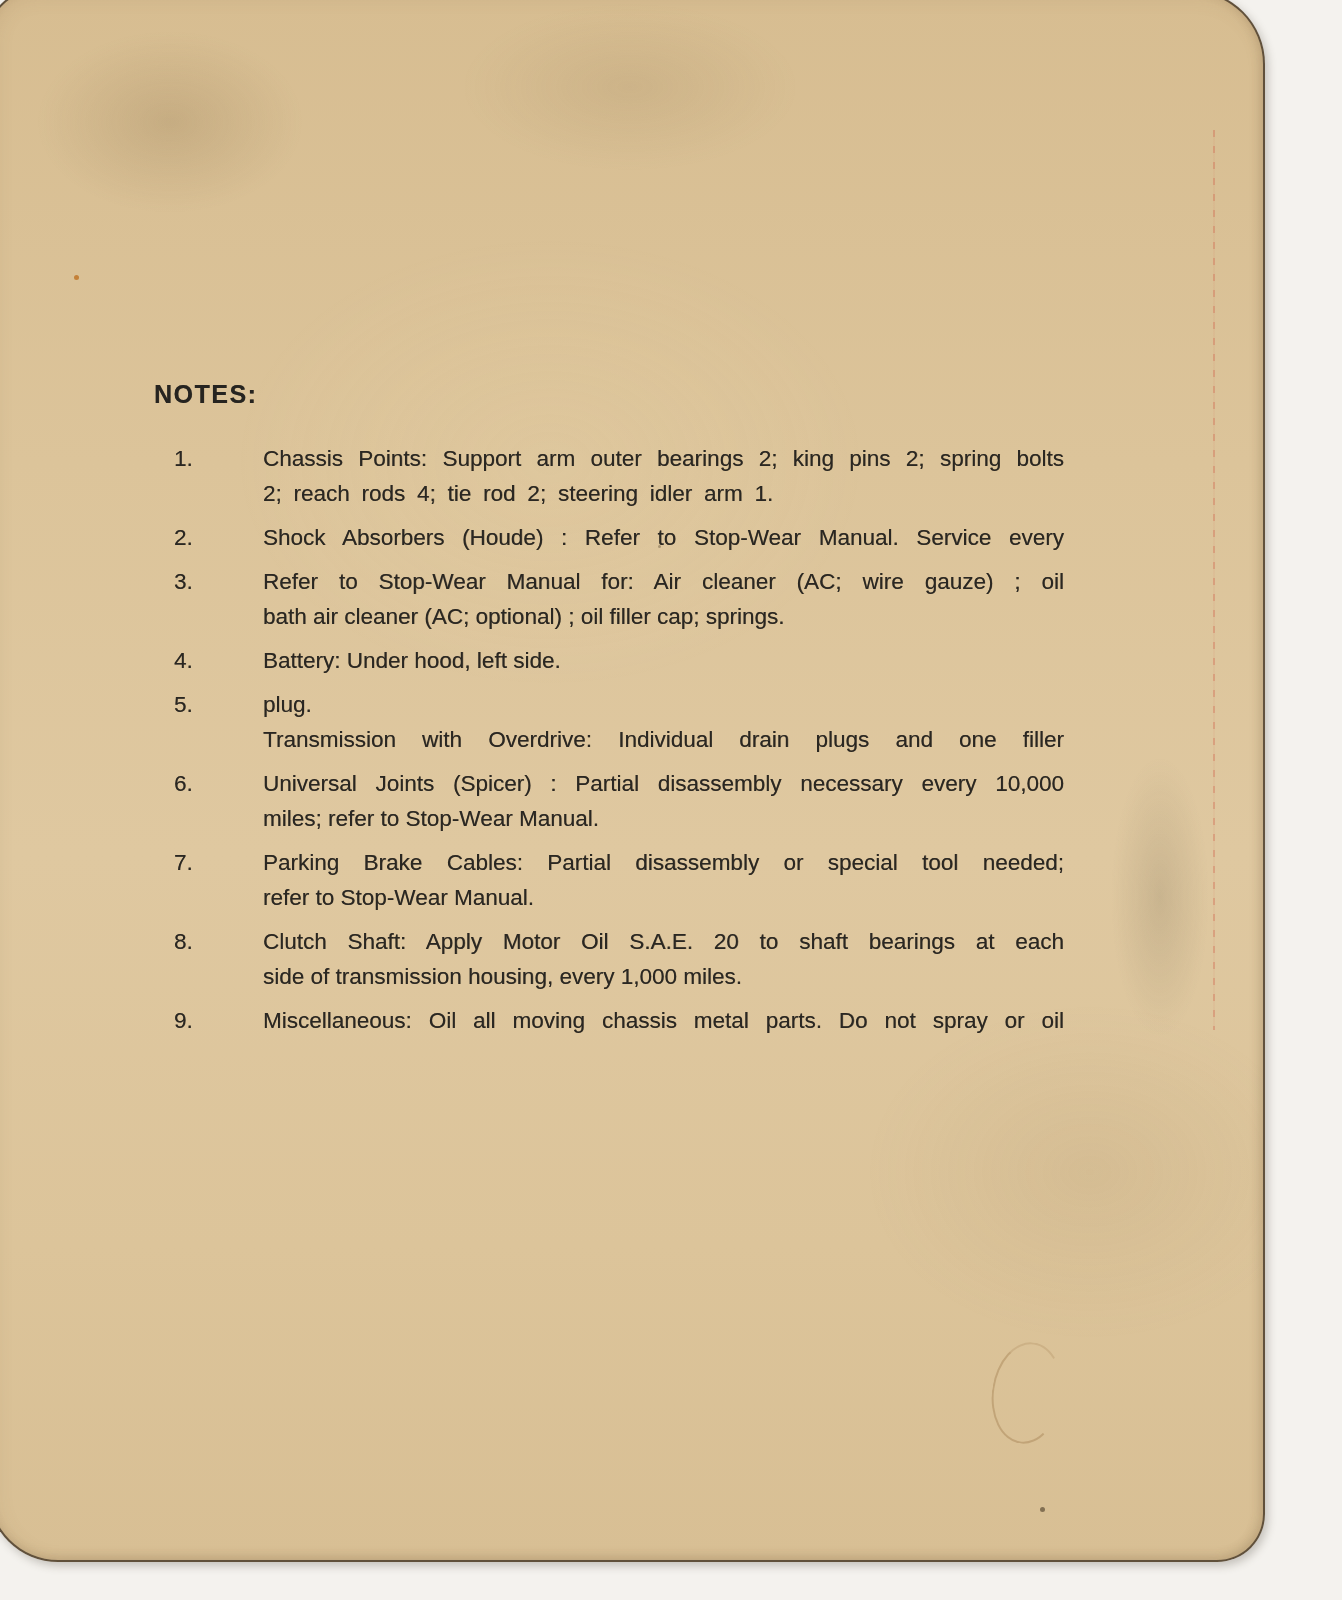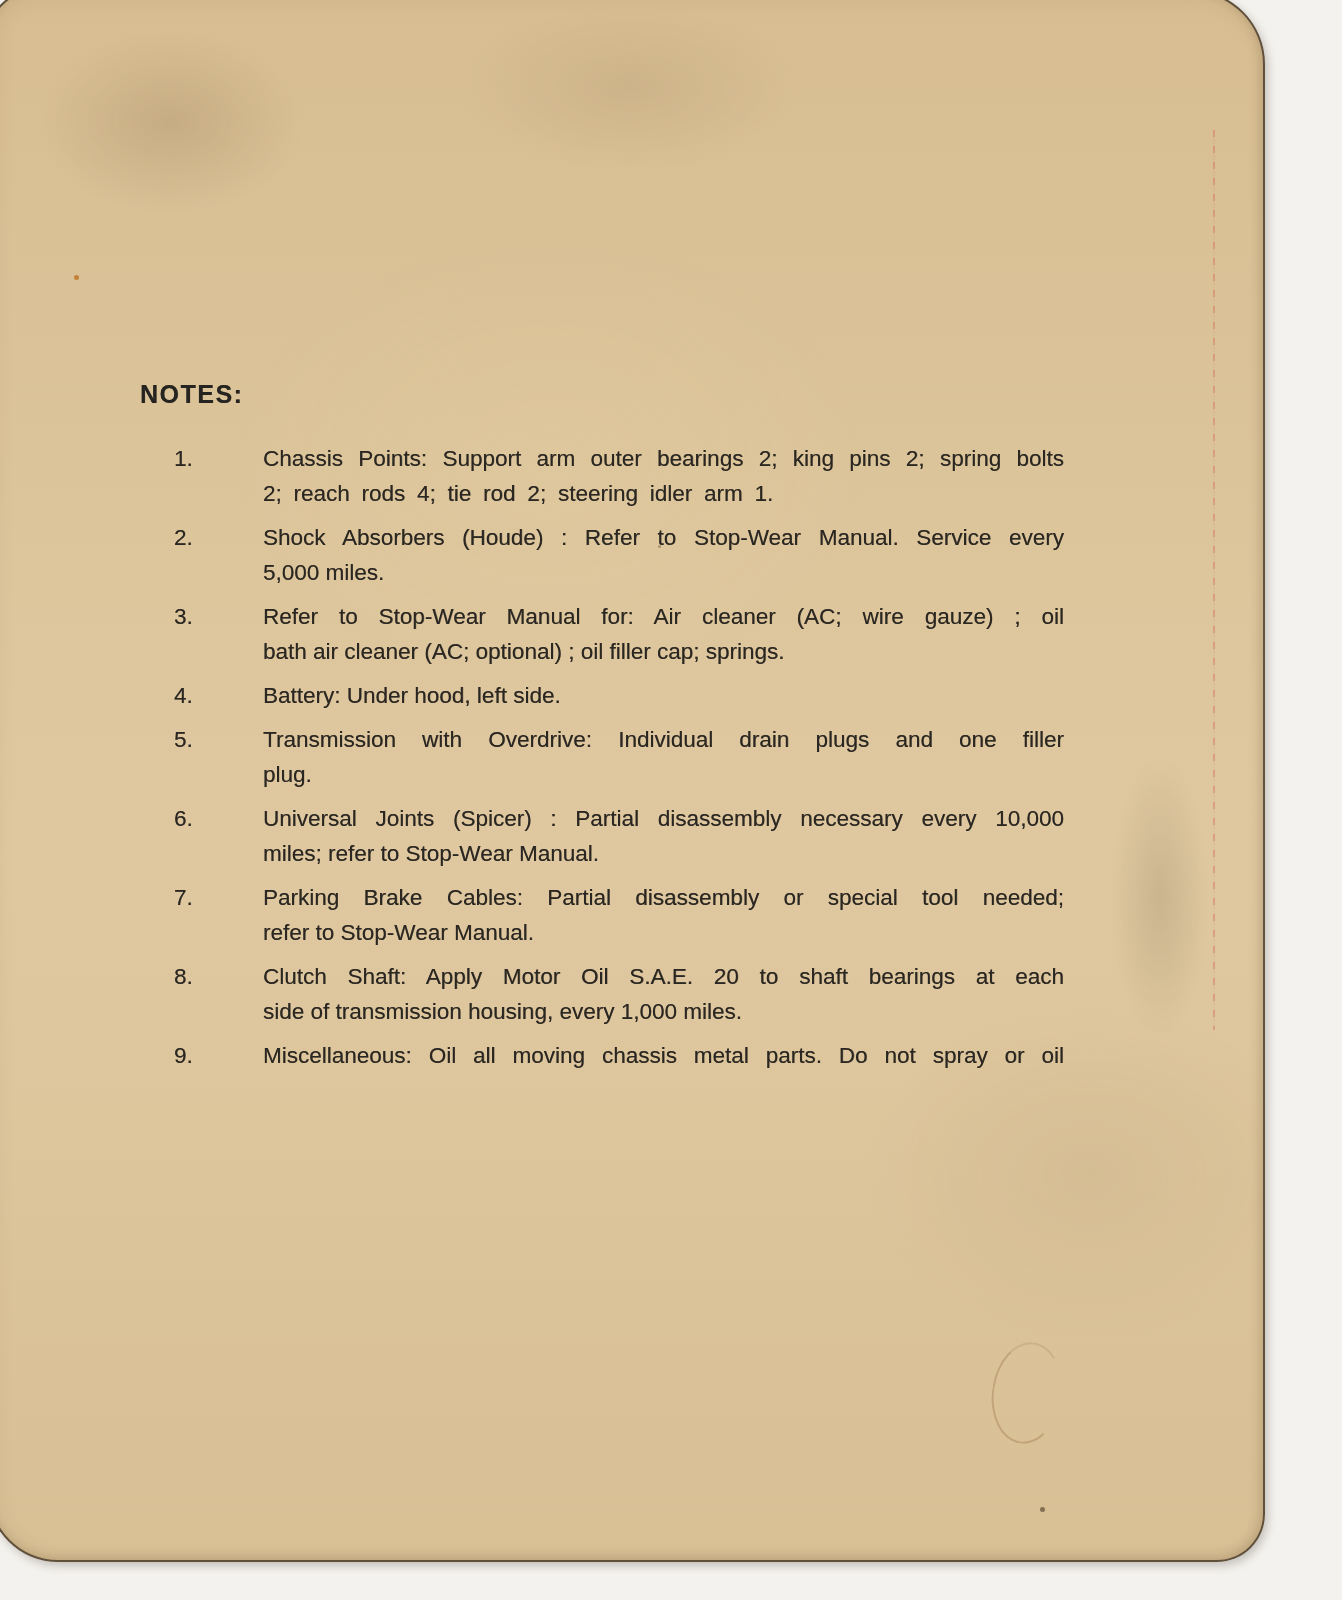--- a/index.html
+++ b/index.html
@@ -65,21 +65,21 @@
     position: absolute;
     border-radius: 50%;
     background: rgba(60, 45, 28, 0.55);
   }
   .speck.s1 { left: 1050px; top: 1515px; width: 5px; height: 5px; }
   .speck.s2 { left: 668px;  top: 553px;  width: 3px; height: 3px; background: rgba(70,55,35,0.35); }
   .speck.s3 { left: 84px;   top: 283px;  width: 5px; height: 5px; background: rgba(192, 118, 40, 0.85); }
   
   .heading {
     position: absolute;
-    left: 140px;
+    left: 154px;
     top: 380px;
     font-size: 25px;
     font-weight: bold;
     letter-spacing: 1.5px;
     color: #262420;
     text-shadow: 0.3px 0.3px 0.4px rgba(45, 38, 28, 0.6);
   }
   .list {
     position: absolute;
     left: 148px;
@@ -137,21 +137,20 @@
     <span class="text">
       <span class="line">Chassis Points: Support arm outer bearings 2; king pins 2; spring bolts</span>
       <span class="line last wide">2; reach rods 4; tie rod 2; steering idler arm 1.</span>
     </span>
   </div>
 
   <div class="item">
     <span class="num">2.</span>
     <span class="text">
       <span class="line">Shock Absorbers (Houde) : Refer to Stop-Wear Manual. Service every</span>
-      <span class="line last">5,000 miles.</span>
     </span>
   </div>
 
   <div class="item">
     <span class="num">3.</span>
     <span class="text">
       <span class="line">Refer to Stop-Wear Manual for: Air cleaner (AC; wire gauze) ; oil</span>
       <span class="line last">bath air cleaner (AC; optional) ; oil filler cap; springs.</span>
     </span>
   </div>
@@ -159,22 +158,22 @@
   <div class="item">
     <span class="num">4.</span>
     <span class="text">
       <span class="line last">Battery: Under hood, left side.</span>
     </span>
   </div>
 
   <div class="item">
     <span class="num">5.</span>
     <span class="text">
+      <span class="line last">plug.</span>
       <span class="line">Transmission with Overdrive: Individual drain plugs and one filler</span>
-      <span class="line last">plug.</span>
     </span>
   </div>
 
   <div class="item">
     <span class="num">6.</span>
     <span class="text">
       <span class="line">Universal Joints (Spicer) : Partial disassembly necessary every 10,000</span>
       <span class="line last">miles; refer to Stop-Wear Manual.</span>
     </span>
   </div>

